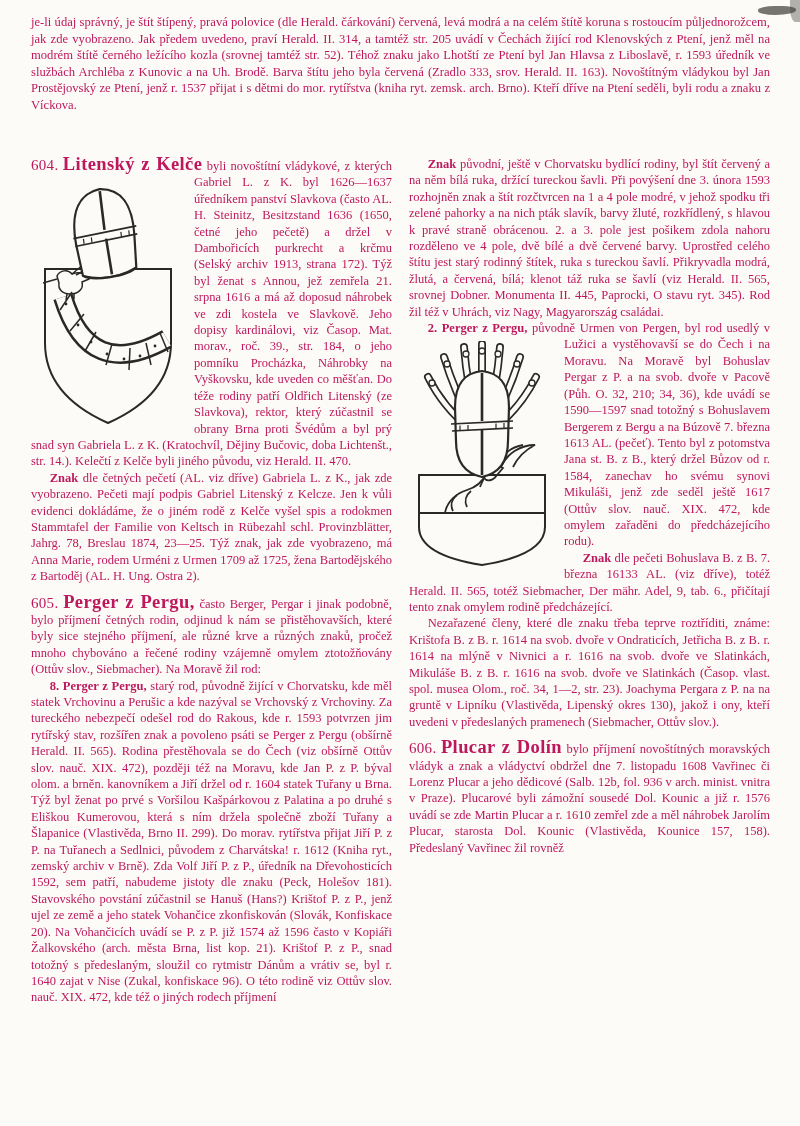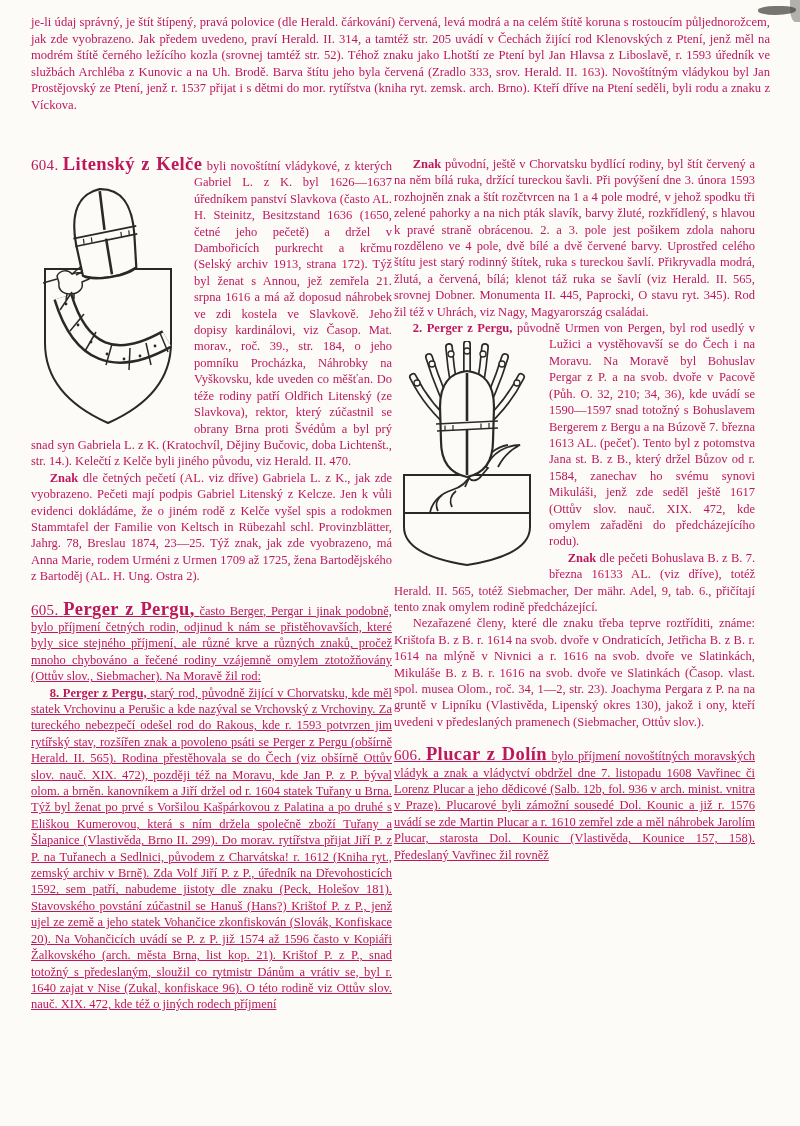--- a/index.html
+++ b/index.html
@@ -7,26 +7,26 @@
     position:relative; width:800px; height:1126px; margin:0 auto;
     background:#fcfbf7; color:#be185d; overflow:hidden;
     font-family:"Liberation Serif","DejaVu Serif",serif;
   }
   .intro {
     position:absolute; left:31px; top:14px; width:739px;
     font-size:12.6px; line-height:16.6px; text-align:justify; margin:0;
   }
   .cols {
     position:absolute; left:31px; top:156px; width:739px;
-    display:flex; gap:2px;align-items:center;
+    display:flex; gap:17px;align-items:center;
   }
   .col { width:361px; height:950px; overflow:hidden; }
   p.jp { margin:0; font-size:12.5px; line-height:16.4px; text-align:justify; }
   p.ind { text-indent:1.5em; }
-  .gapA { margin-top:16px;text-decoration:underline; }
+  .gapA { margin-top:9px; }
   .e-num  { font-size:15px; letter-spacing:.3px; }
   .e-title{ font-weight:bold; font-size:18.5px; letter-spacing:.4px; }
   .lead-b { font-weight:bold; }
   .fig { float:left; margin:5px 11px 3px 2px; }
   .fig svg { display:block; }
   .pageno {
     position:absolute; left:0; right:0; top:1080px; text-align:center;
     font-size:17px; font-weight:bold; font-style:italic; letter-spacing:1px;
   }
   .smudge {

